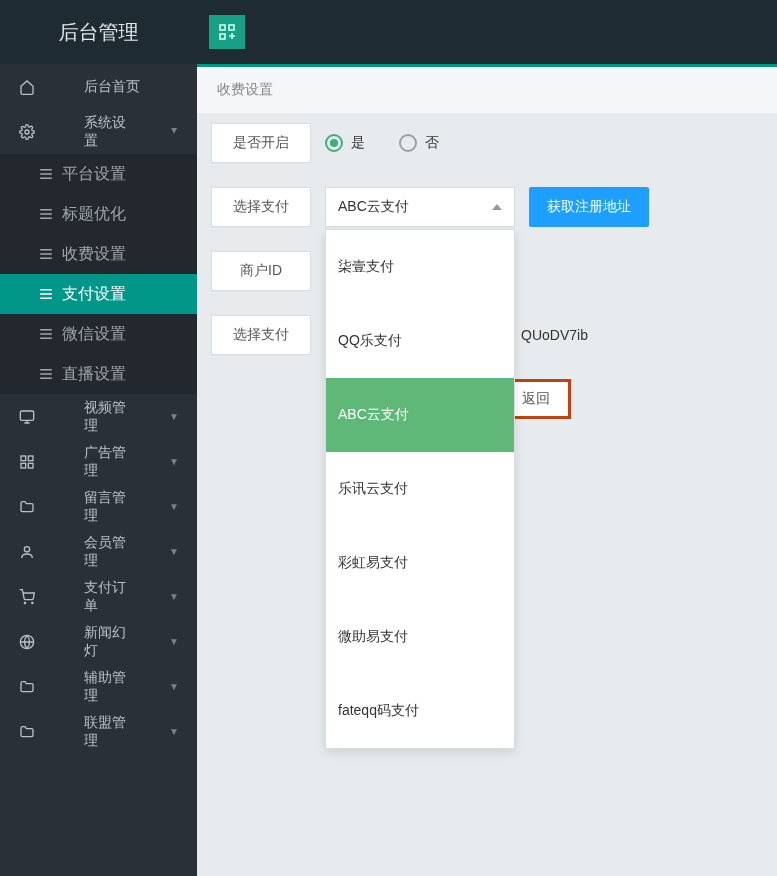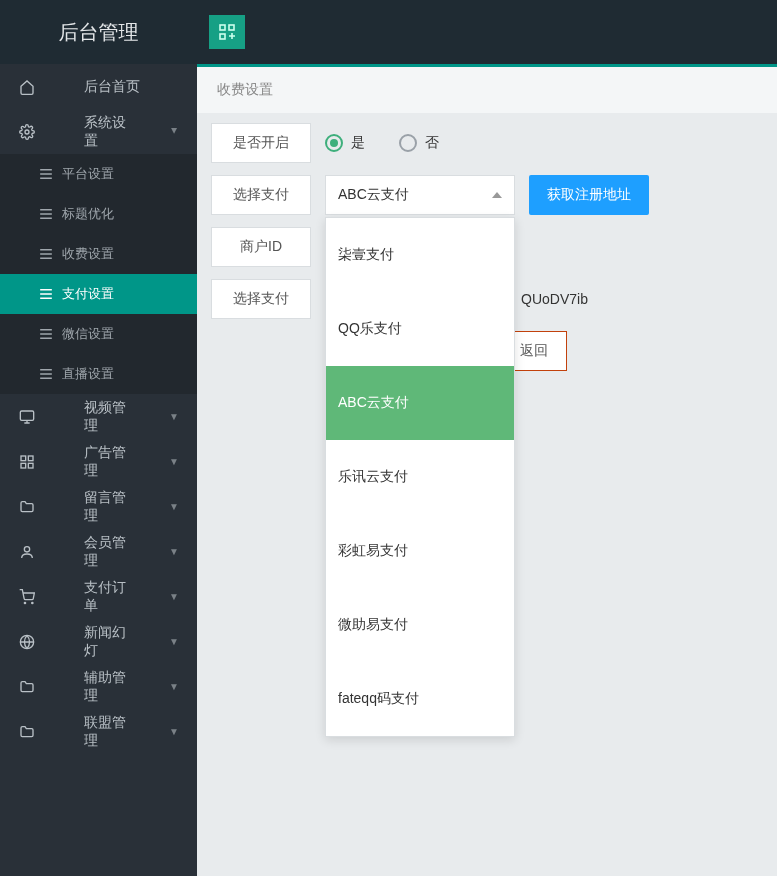--- a/index.html
+++ b/index.html
@@ -72,21 +72,21 @@
 .nav-item.expanded .chev { transform: rotate(180deg); }
 
 .sub-item {
   display: flex;
   align-items: center;
   height: 40px;
   padding-left: 40px;
   cursor: pointer;
   background: #22282e;
   color: #9fa6ac;
-  font-size: 13px;
+  font-size: 16px;
 }
 .sub-item.active {
   background: #009688;
   color: #fff;
 }
 .sub-item .lines-icon {
   margin-right: 10px;
   display: inline-flex;
   align-items: center;
 }
@@ -103,21 +103,21 @@
 .breadcrumb {
   padding: 14px 20px;
   color: #888;
   font-size: 14px;
   background: #f4f6f7;
 }
 .panel {
   margin: 10px 14px;
   display: flex;
   flex-direction: column;
-  gap: 12px;
+  gap: 24px;
 }
 .row { display: flex; align-items: center; gap: 14px; }
 .field-label {
   width: 100px;
   height: 40px;
   border: 1px solid #d9dde0;
   background: #fff;
   display: inline-flex;
   align-items: center;
   justify-content: center;
@@ -186,21 +186,21 @@
   background: #1e9fff;
   color: #fff;
   border: none;
   cursor: pointer;
   font-size: 14px;
   border-radius: 2px;
 }
 .btn-plain {
   height: 40px;
   padding: 0 18px;
-  border: 1px solid #c2410c;
+  border: 3px solid #c2410c;
   background: #fff;
   color: #555;
   cursor: pointer;
   font-size: 14px;
 }
 .value-behind {
   height: 40px;
   display: inline-flex;
   align-items: center;
   padding-left: 6px;

